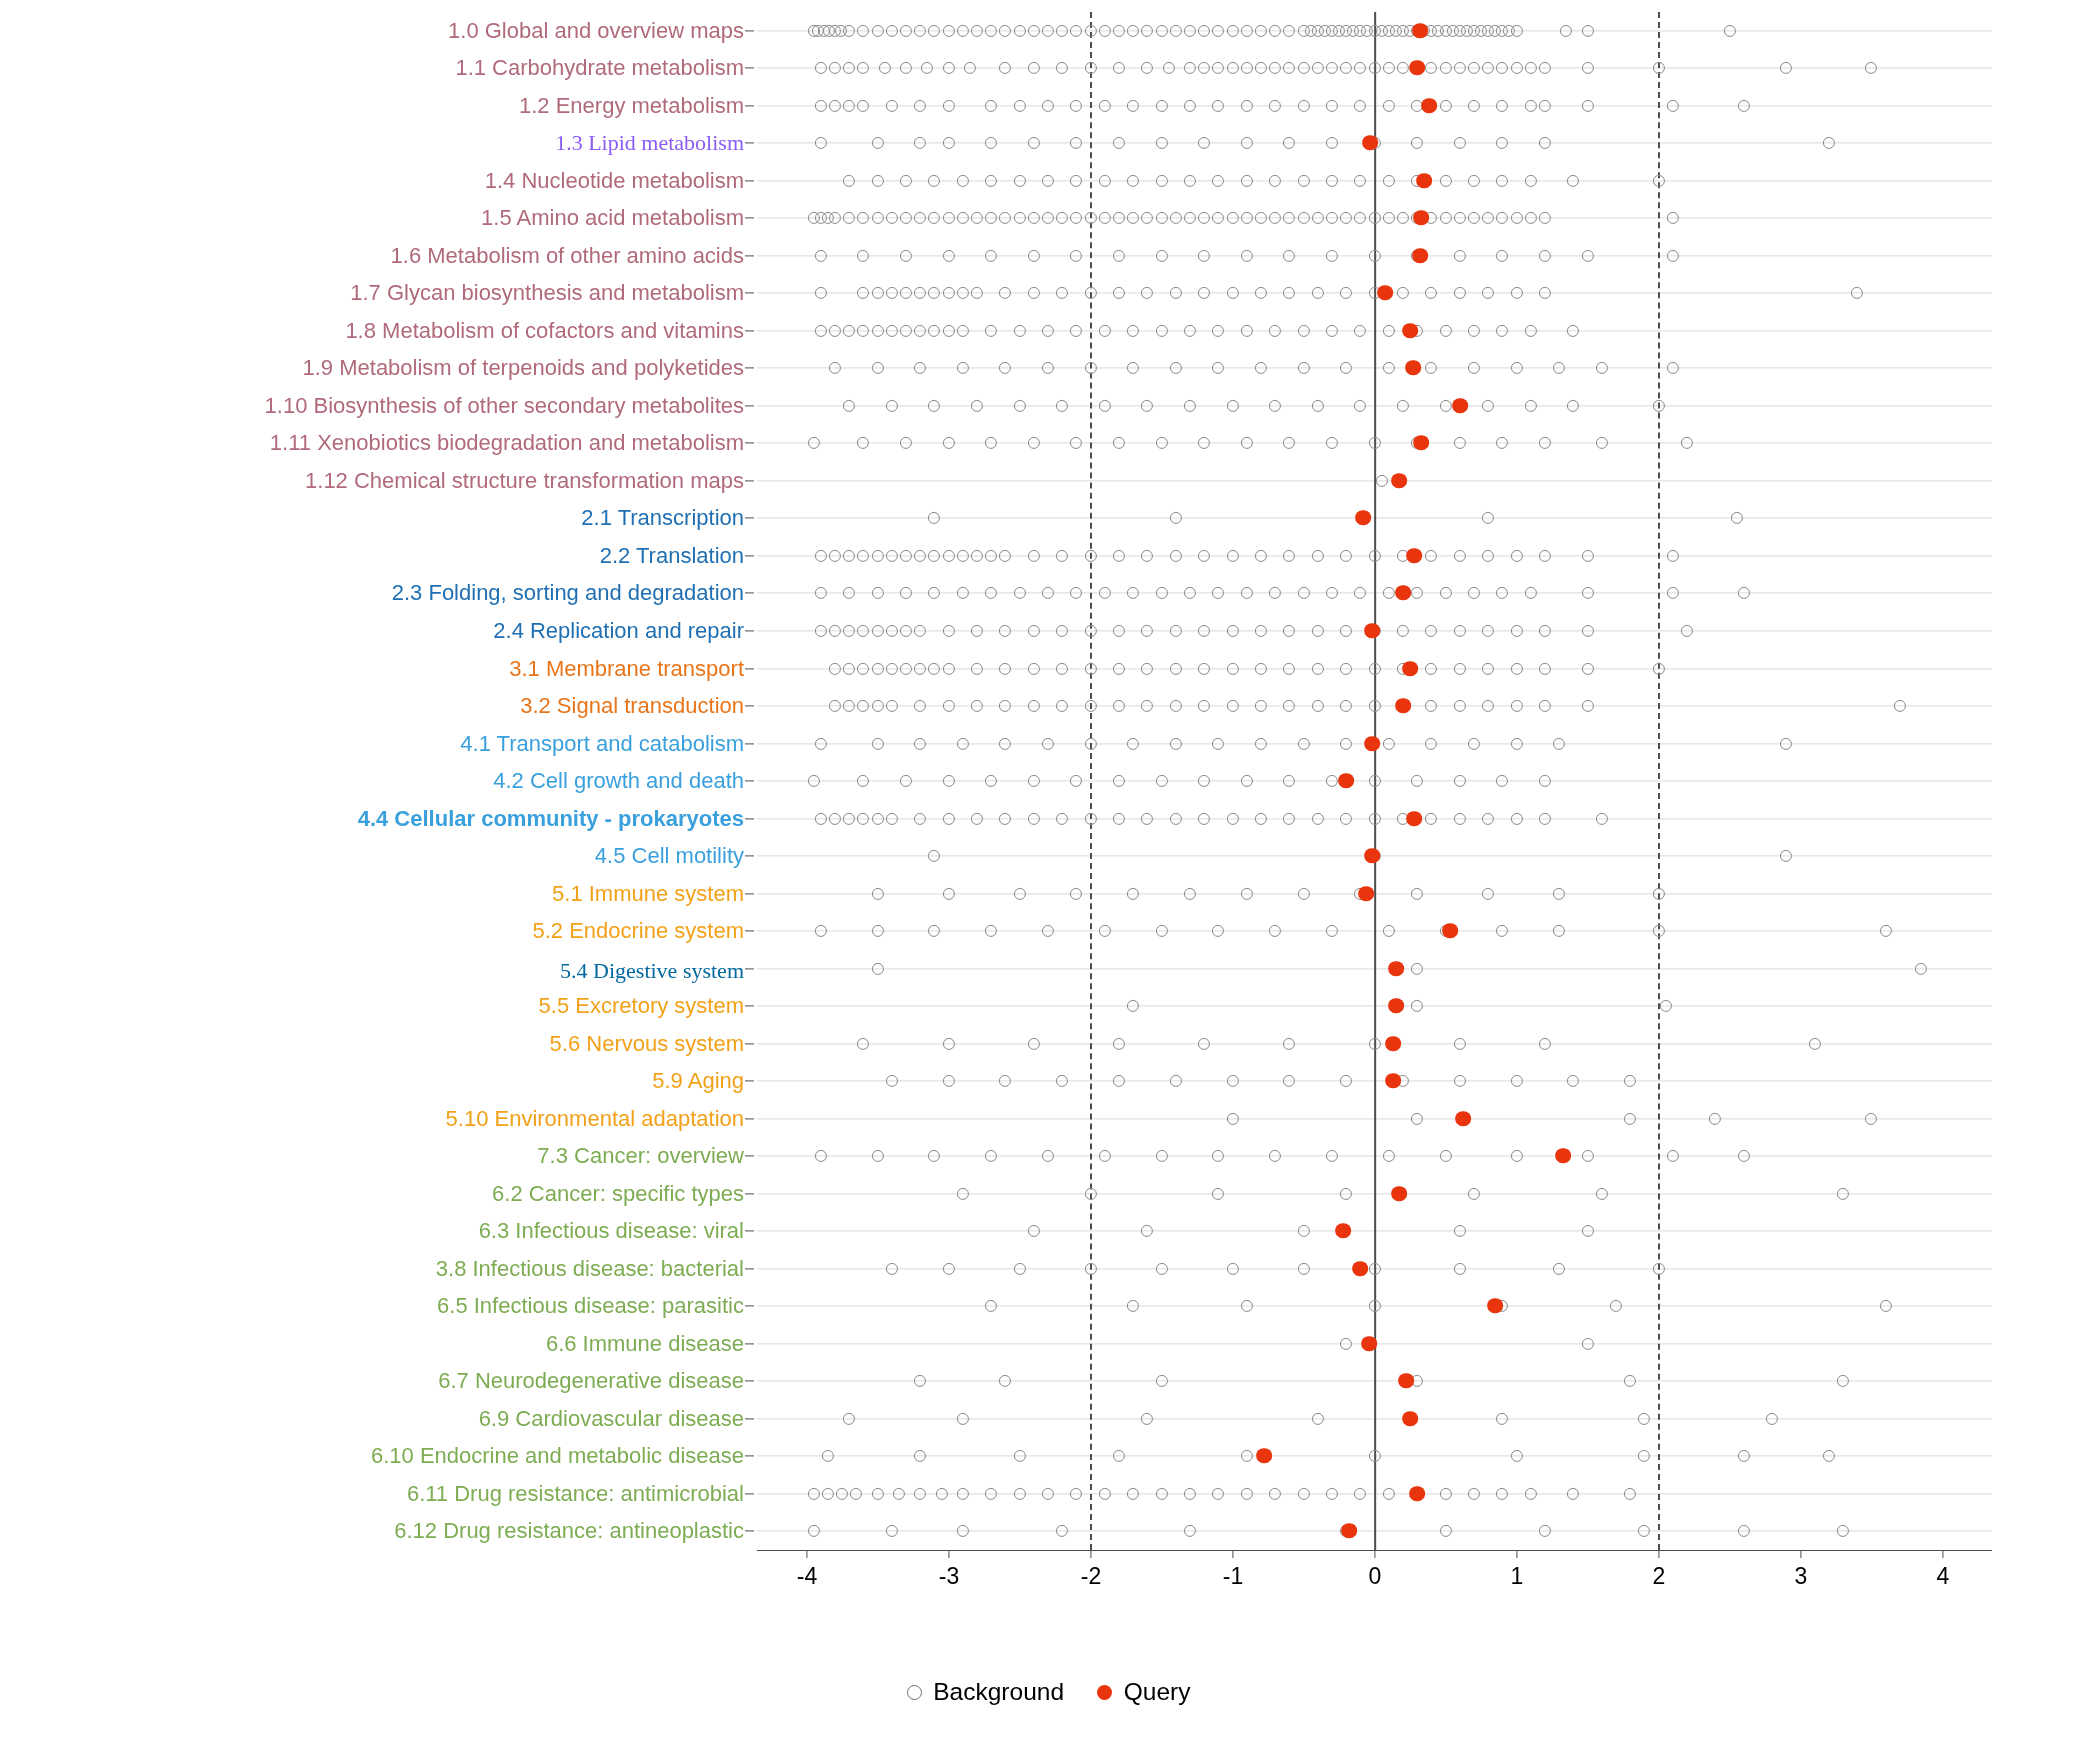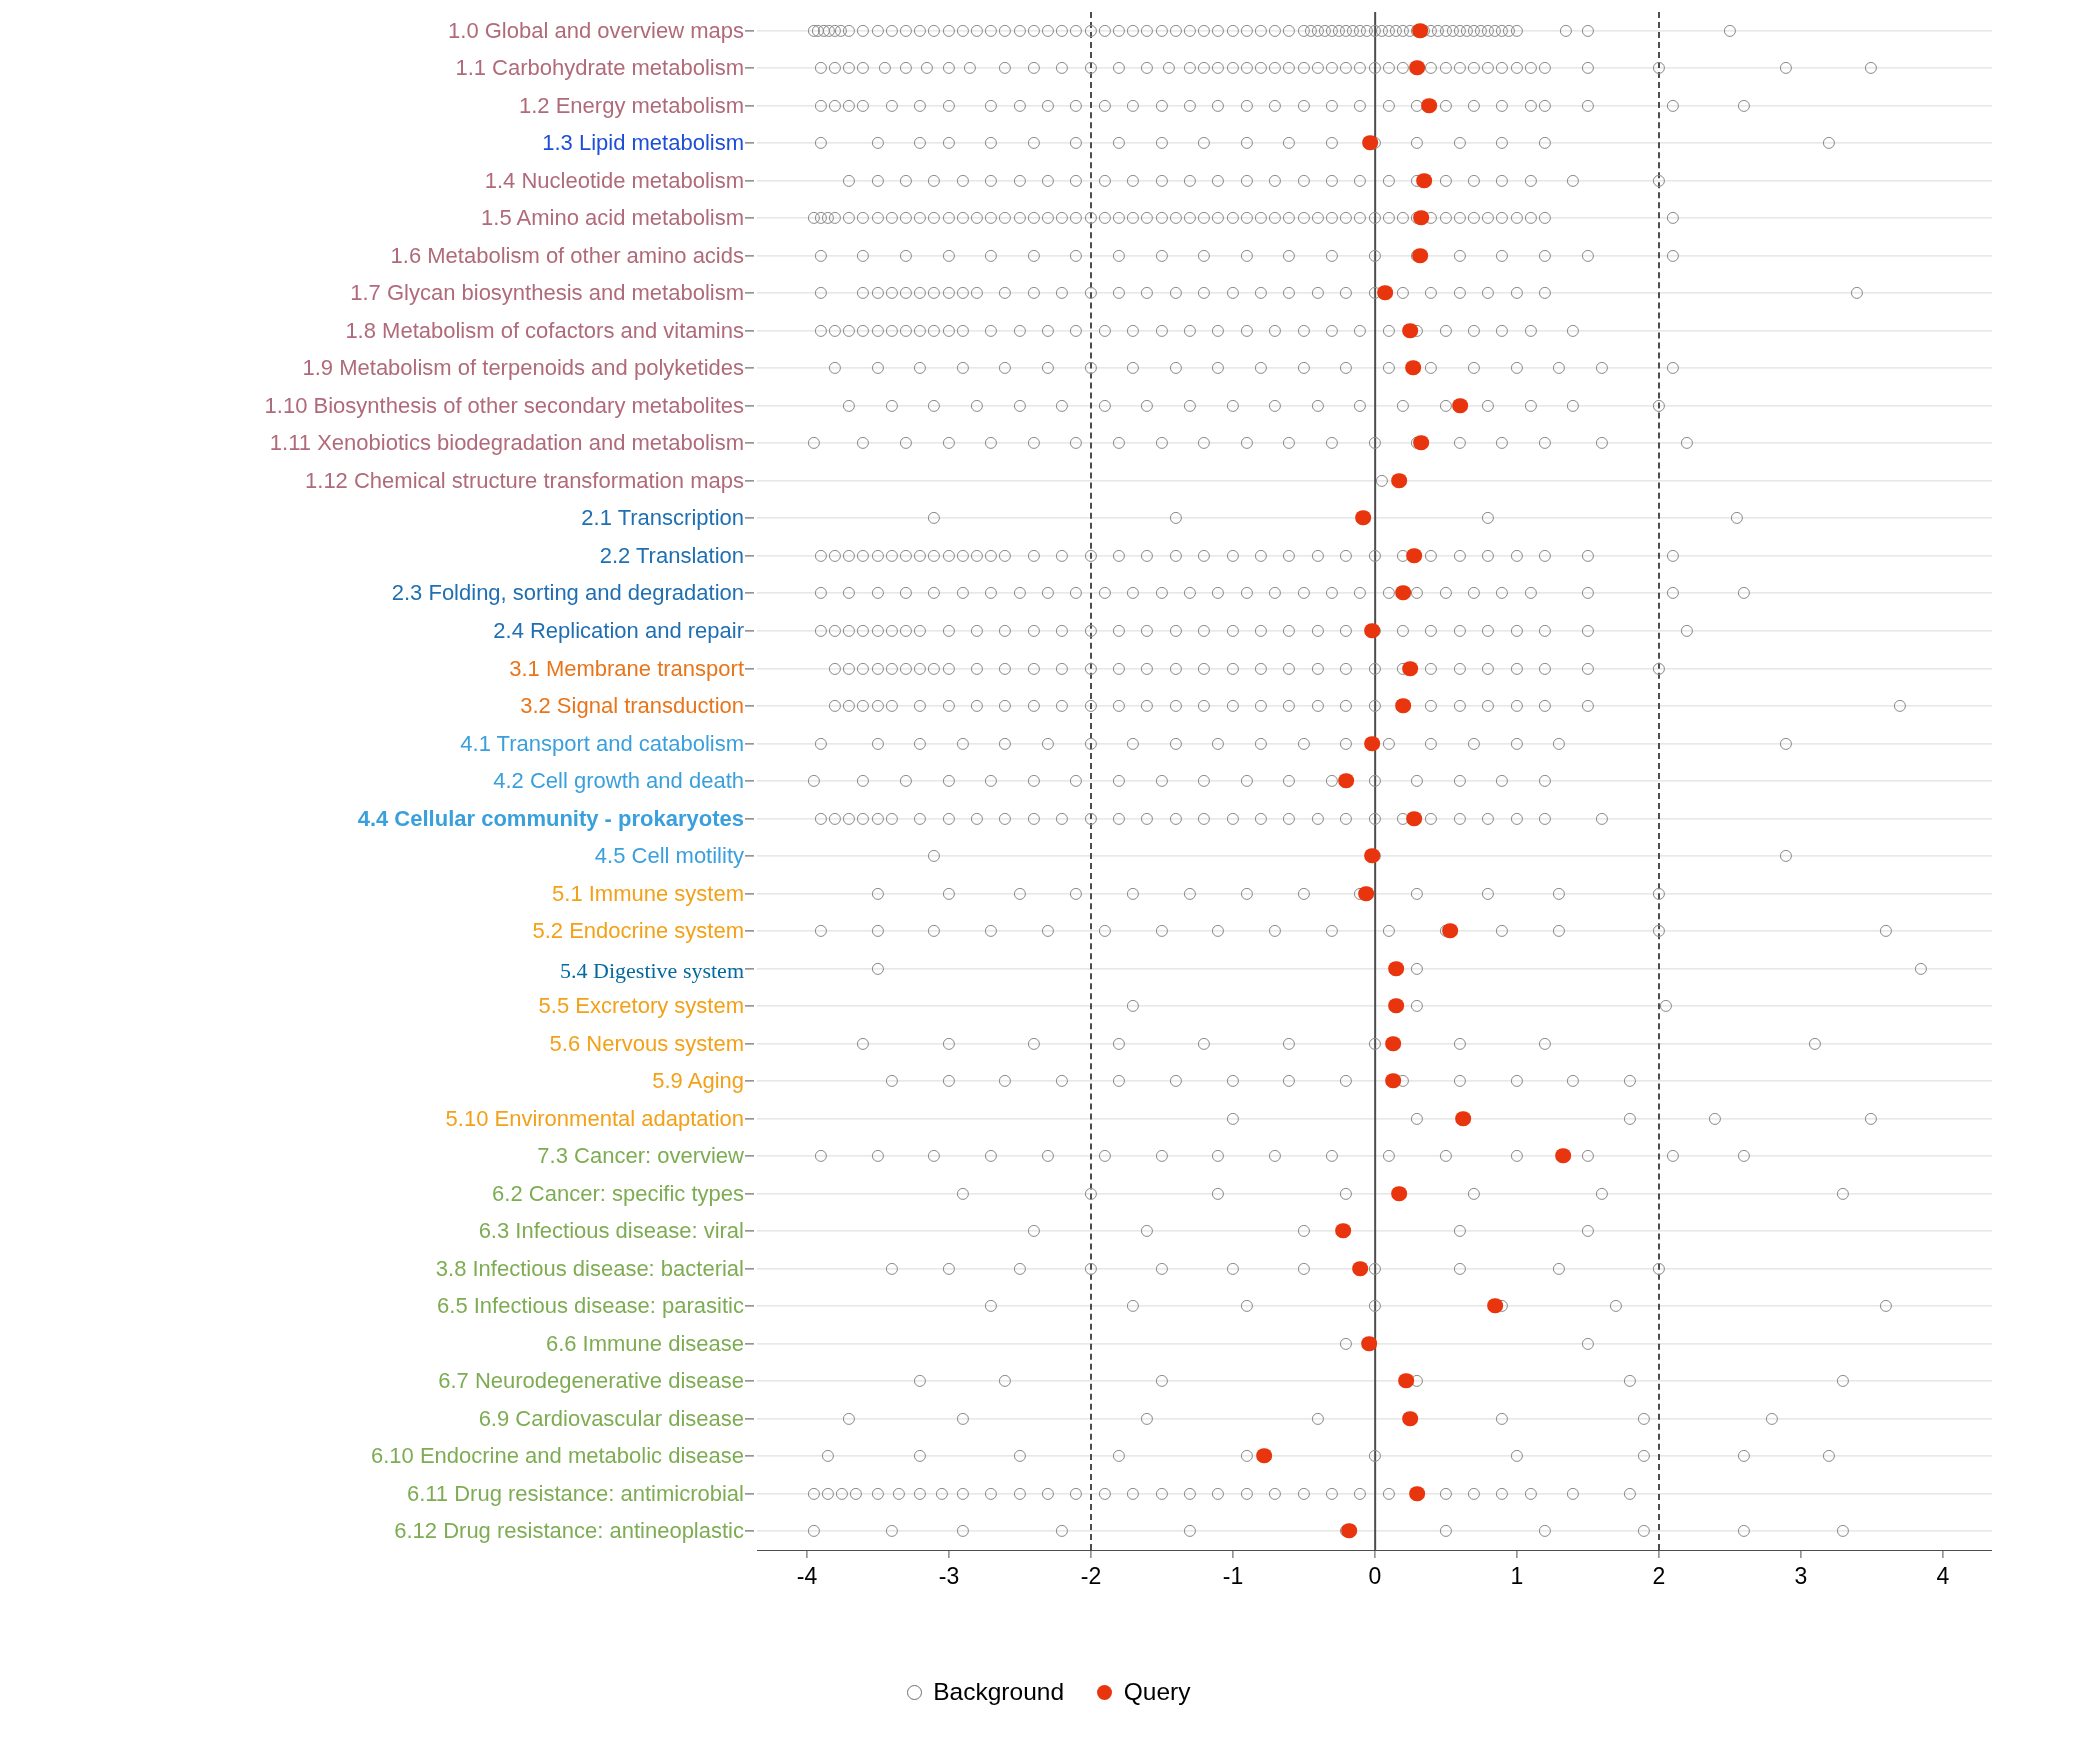--- a/index.html
+++ b/index.html
@@ -136,21 +136,21 @@
 
 <div id="root">
 
   <div class="labels-col" id="labels">
       <div class="row-label" style="top: 19px; color: rgb(176, 106, 122);">1.0 Global and overview maps</div>
       <div class="tick-dash" style="top: 19px;"></div>
       <div class="row-label" style="top: 56px; color: rgb(176, 106, 122);">1.1 Carbohydrate metabolism</div>
       <div class="tick-dash" style="top: 56px;"></div>
       <div class="row-label" style="top: 94px; color: rgb(176, 106, 122);">1.2 Energy metabolism</div>
       <div class="tick-dash" style="top: 94px;"></div>
-      <div class="row-label" style="top: 131px; color: #1d4ed8;">1.3 Lipid metabolism</div>
+      <div class="row-label" style="top: 131px; color: #8b5cf6; font-family: Liberation Serif, serif;">1.3 Lipid metabolism</div>
       <div class="tick-dash" style="top: 131px;"></div>
       <div class="row-label" style="top: 169px; color: rgb(176, 106, 122);">1.4 Nucleotide metabolism</div>
       <div class="tick-dash" style="top: 169px;"></div>
       <div class="row-label" style="top: 206px; color: rgb(176, 106, 122);">1.5 Amino acid metabolism</div>
       <div class="tick-dash" style="top: 206px;"></div>
       <div class="row-label" style="top: 244px; color: rgb(176, 106, 122);">1.6 Metabolism of other amino acids</div>
       <div class="tick-dash" style="top: 244px;"></div>
       <div class="row-label" style="top: 281px; color: rgb(176, 106, 122);">1.7 Glycan biosynthesis and metabolism</div>
       <div class="tick-dash" style="top: 281px;"></div>
       <div class="row-label" style="top: 319px; color: rgb(176, 106, 122);">1.8 Metabolism of cofactors and vitamins</div>

